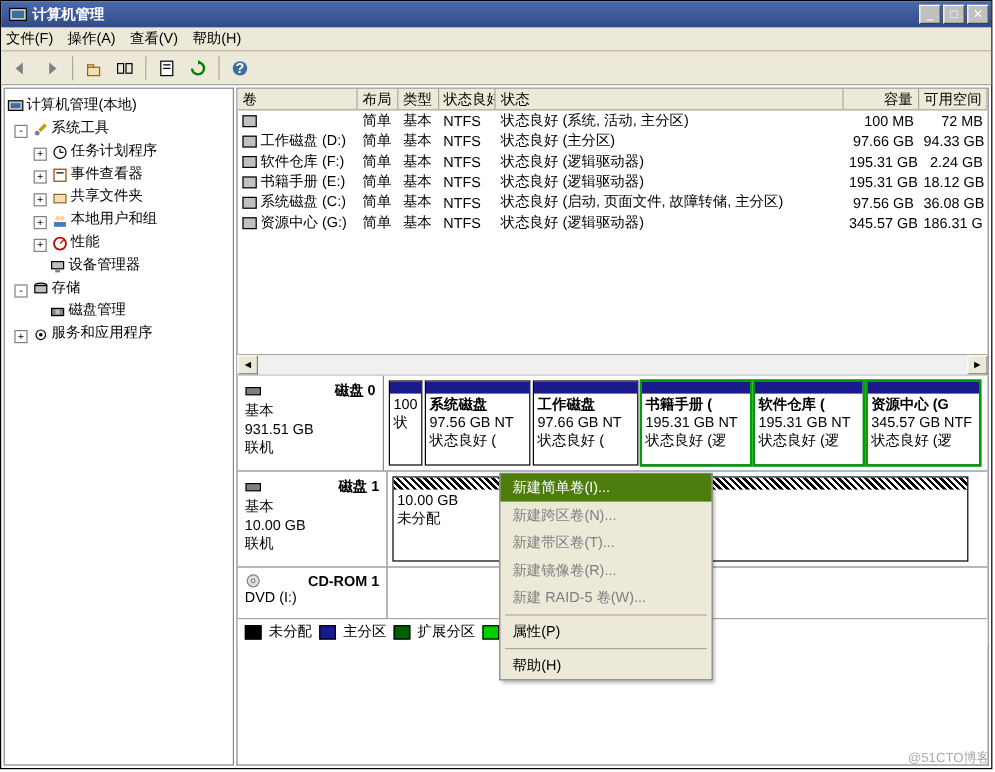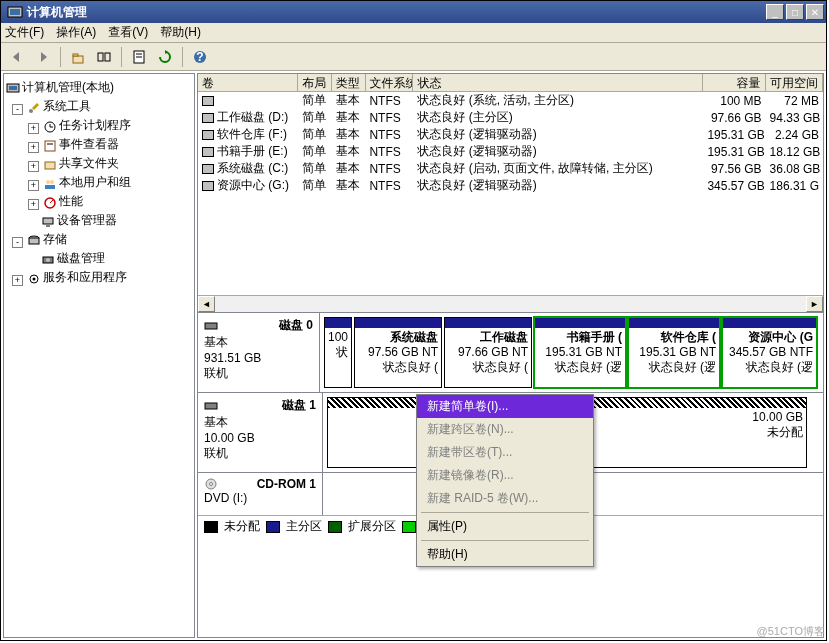--- a/index.html
+++ b/index.html
@@ -28,29 +28,29 @@
 .vr div { padding: 1px 4px; overflow: hidden; white-space: nowrap; }
 .col-vol{width:105px}.col-layout{width:35px}.col-type{width:35px}.col-fs{width:50px}.col-status{width:305px}.col-cap{width:65px;text-align:right}.col-free{width:60px;text-align:right}
 .scrollbar-h { height: 17px; background: #ece9d8; border-top: 1px solid #aca899; margin-top: auto; display:flex; }
 .sb-arrow{width:17px;height:100%;background:#ece9d8;border:1px solid #fff;border-right-color:#808080;border-bottom-color:#808080;display:flex;align-items:center;justify-content:center;font-size:9px}
 .sb-track{flex:1;background:#f0f0f0}
 .disks { border: 1px solid #828790; border-top: none; flex: 1; background: #fff; overflow: auto; position: relative; }
 .diskrow { display: flex; border-bottom: 1px solid #828790; min-height: 80px; }
 .diskinfo { width: 125px; padding: 4px 6px; border-right: 1px solid #828790; }
 .diskinfo .dtitle { font-weight: bold; display:flex;align-items:center;gap:4px;justify-content:space-between; }
 .parts { flex: 1; display: flex; padding: 4px; gap: 0; position:relative; }
-.part { border: 1px solid #000; margin-right:2px; display: flex; flex-direction: column; font-size: 11px; overflow:hidden;text-align:right; }
+.part { border: 1px solid #000; margin-right:2px; display: flex; flex-direction: column; font-size: 11px; overflow:hidden; }
 .part .pbar { height: 10px; }
 .part .pbody { padding: 2px 3px; line-height: 1.25; }
 .bar-blue { background: #1a1a8f; }
 .bar-hatch { background: repeating-linear-gradient(45deg,#000 0,#000 2px,#fff 2px,#fff 4px); }
 .part.green-out { outline: 2px solid #00a000; outline-offset: -1px; }
 .ctxmenu { position: absolute; left: 416px; top: 394px; width: 178px; background: #ece9d8; border: 1px solid #808080; box-shadow: 2px 2px 3px rgba(0,0,0,.3); z-index: 100; }
 .ctxmenu .mi { padding: 3px 10px; }
-.ctxmenu .mi.sel { background: #6d28d9; color: #fff; }
+.ctxmenu .mi.sel { background: #4d7c0f; color: #fff; }
 .ctxmenu .mi.dis { color: #808080; }
 .ctxmenu .msep { height: 1px; background: #aca899; margin: 2px 4px; }
 .legend { height: 22px; display:flex; align-items:center; gap:6px; padding:0 6px; border-top:1px solid #aca899; background:#fff;}
 .lsw{width:14px;height:12px;border:1px solid #000;display:inline-block}
 .watermark { position: absolute; right: 4px; bottom: 4px; color: #aaa; font-size: 11px; }
 svg{display:block}
 </style>
 </head>
 <body>
 
@@ -243,21 +243,21 @@
           <span>服务和应用程序</span>
         </div>
     </div>
 
     <div class="right">
       <div class="vollist">
         <div class="vh">
           <div class="col-vol">卷</div>
           <div class="col-layout">布局</div>
           <div class="col-type">类型</div>
-          <div class="col-fs">文件系统</div>
+          <div class="col-fs">状态良好</div>
           <div class="col-status">状态</div>
           <div class="col-cap">容量</div>
           <div class="col-free">可用空间</div>
         </div>
         <div id="vol-rows">
             <div class="vr">
               <div class="col-vol"><span style="display:inline-block;width:12px;height:10px;background:#c0c0c0;border:1px solid #000;margin-right:3px;vertical-align:middle"></span></div>
               <div class="col-layout">简单</div>
               <div class="col-type">基本</div>
               <div class="col-fs">NTFS</div>

